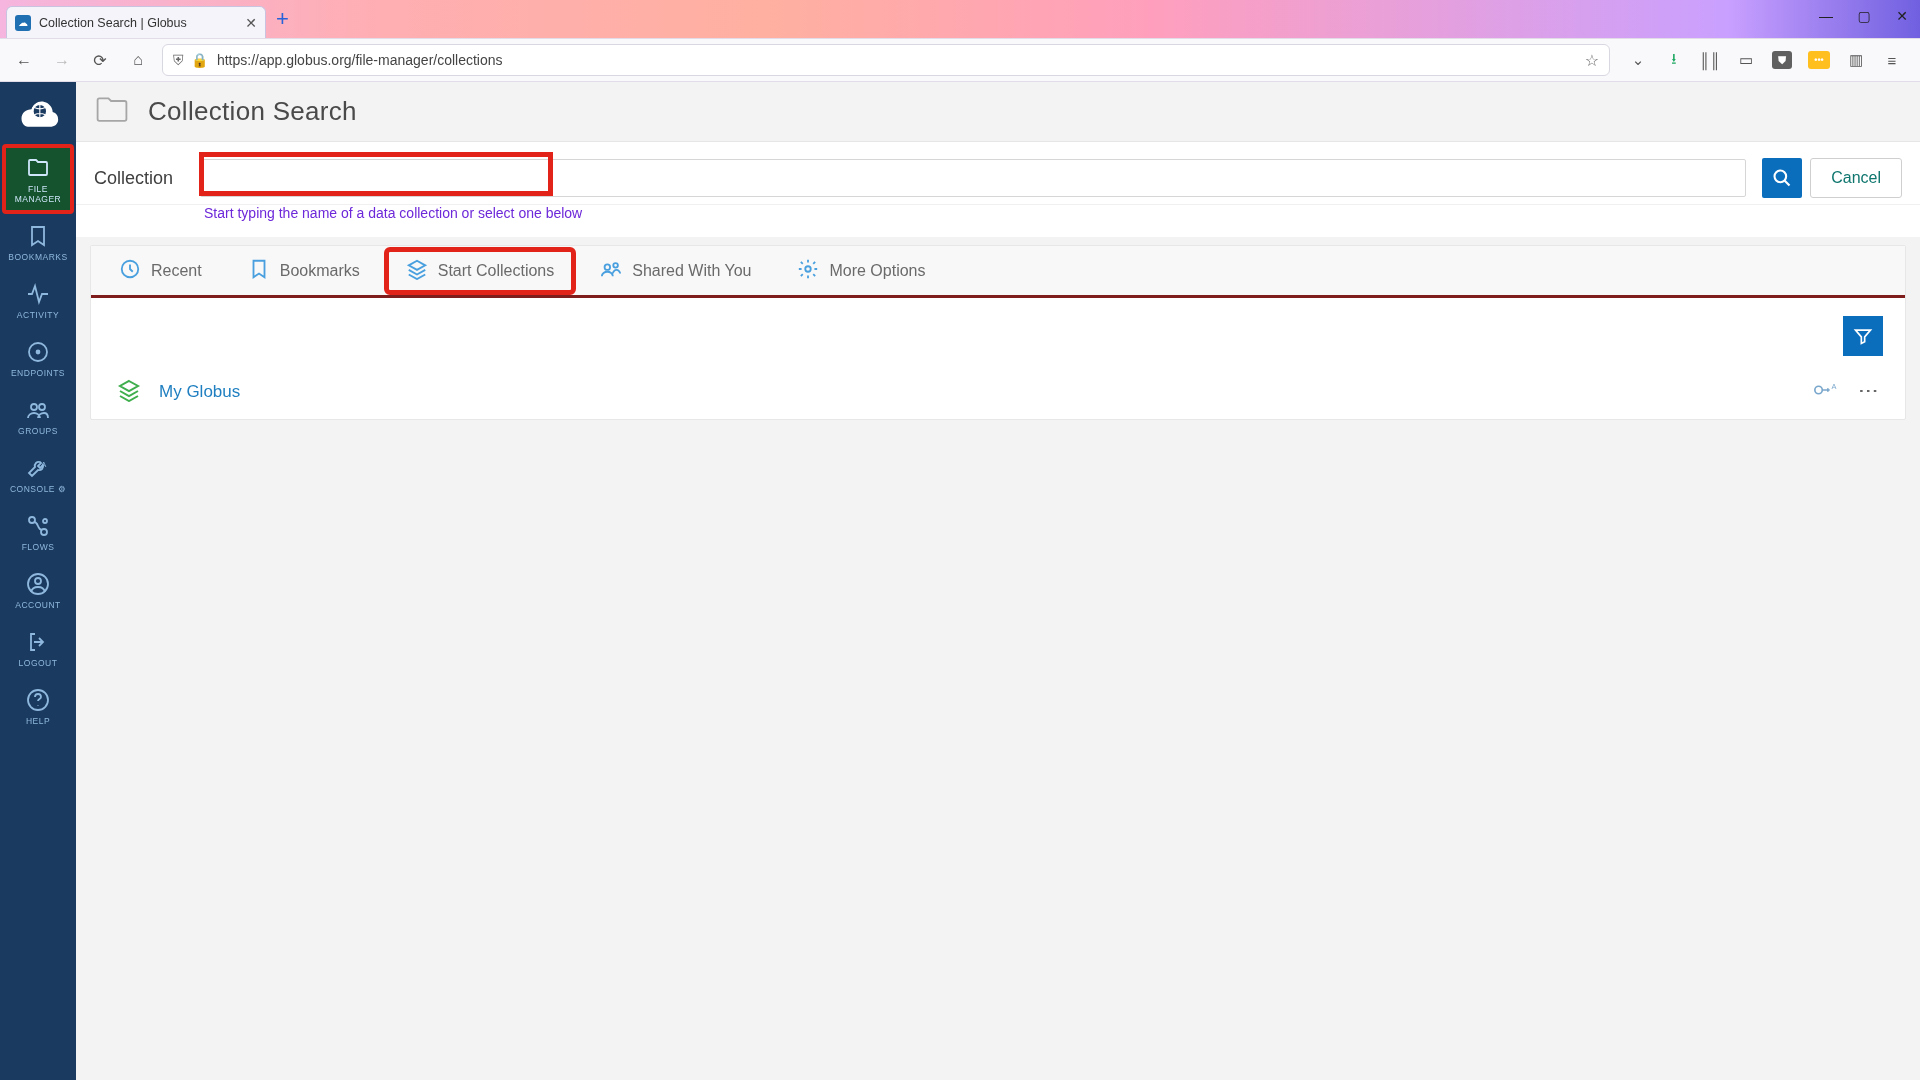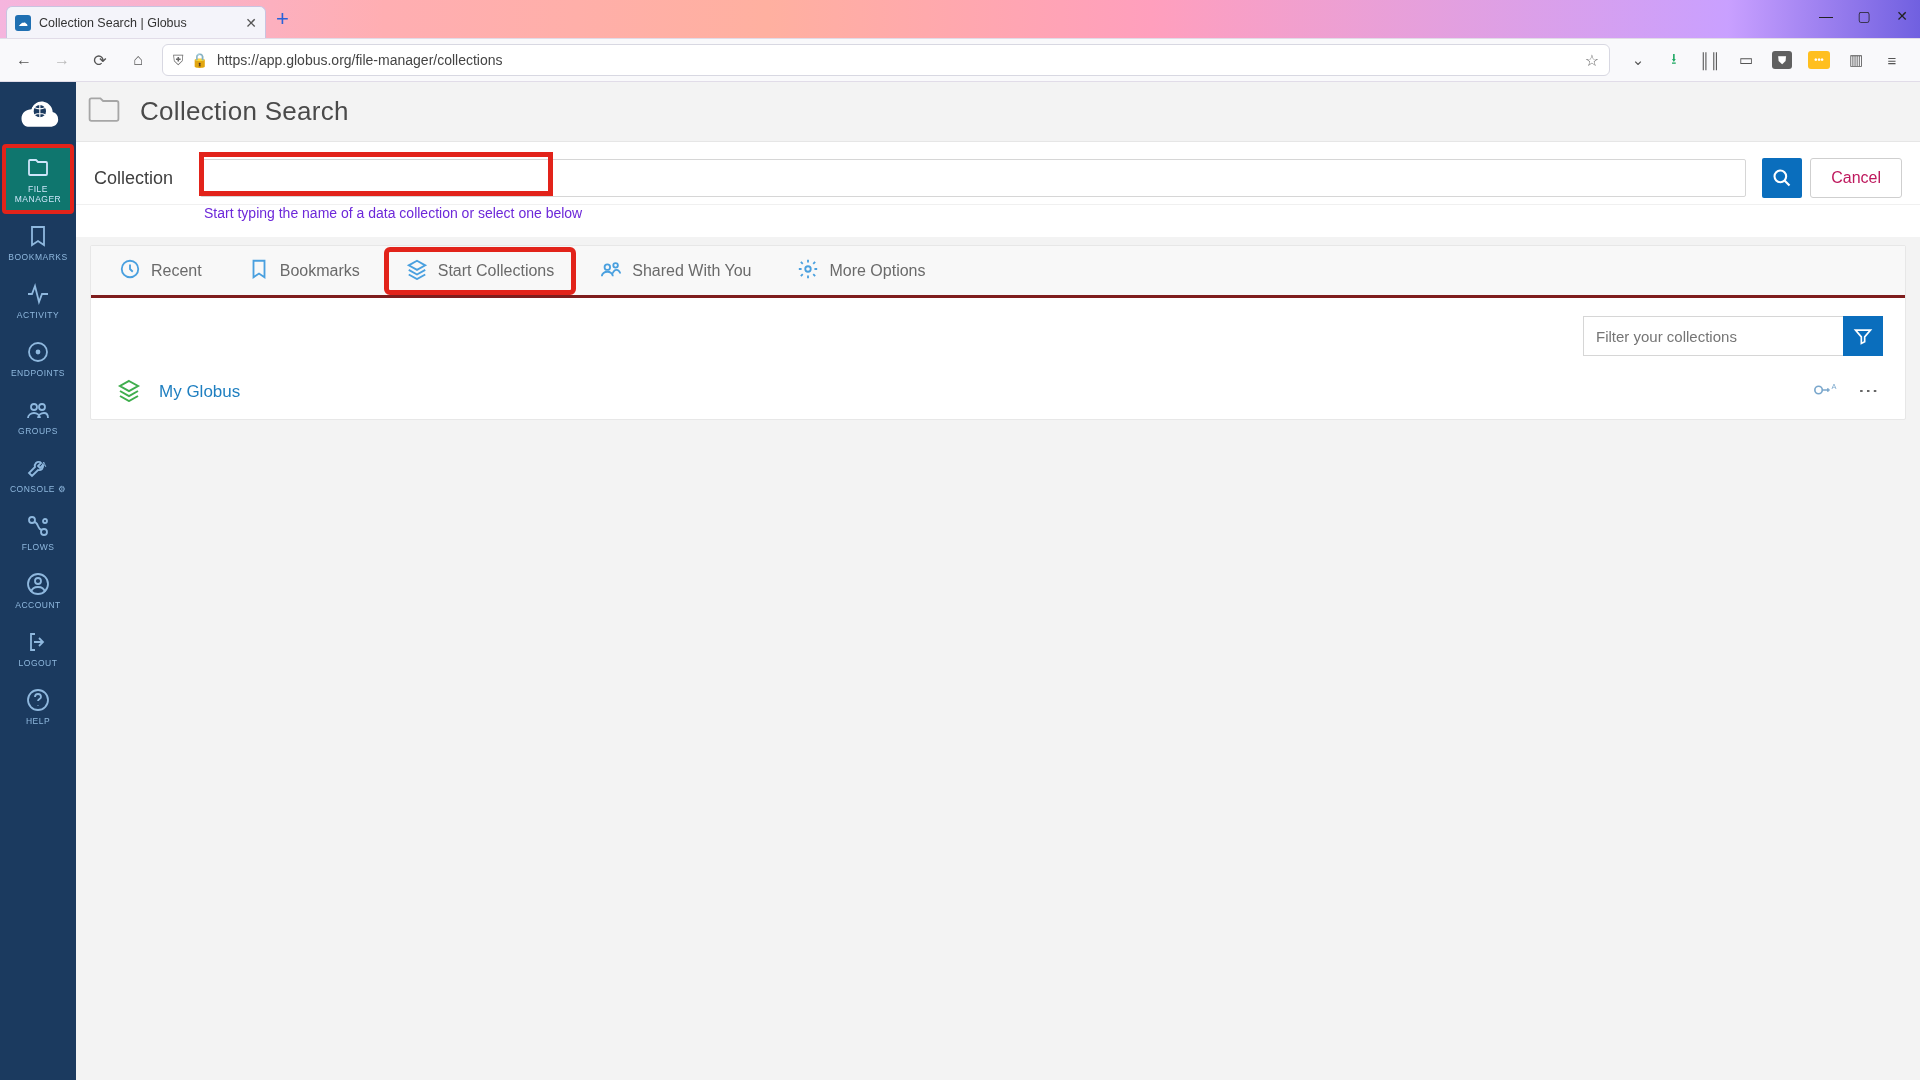--- a/index.html
+++ b/index.html
@@ -53,29 +53,29 @@
   padding-top:0;
 }
 .sidebar .logo {
   width:76px; height:62px; display:flex; align-items:center; justify-content:center;
 }
 .sidebar .logo svg { width:44px; height:44px; }
 .side-item {
   width:68px; padding:10px 0 8px 0; display:flex; flex-direction:column; align-items:center; gap:4px;
   font-size:8.5px; letter-spacing:0.5px; cursor:pointer; color:#8fb8de; margin:2px 0;
 }
-.side-item.active { background:#0f766e; color:#cfe6fb; border-radius:2px;}
+.side-item.active { background:#14532d; color:#cfe6fb; border-radius:2px;}
 .side-item.highlight-red { outline:4px solid #e2231a; outline-offset:-2px;}
 .side-item svg, .side-item .ic { width:24px; height:24px; }
 .side-item .lbl { text-align:center; }
 
 .page { flex:1; background:#f3f3f3; overflow:auto;}
 .page-header {
   background:#f3f3f3; border-bottom:1px solid #e6e6e6;
-  height:60px; display:flex; align-items:center; padding:0 10px; gap:18px;
+  height:60px; display:flex; align-items:center; padding:0 18px; gap:18px;
 }
 .page-header .ph-icon svg { width:36px; height:36px; stroke:#a6a6a6;}
 .page-header h1 { font-weight:300; font-size:26px; color:#4a4a4a; letter-spacing:0.3px;}
 .search-row {
   padding:16px 18px 6px 18px; display:flex; align-items:center; gap:16px;
   background:#fff; border-bottom:1px solid #f0f0f0;
 }
 .search-row .label { color:#404040; font-size:18px; font-weight:300; width:90px;}
 .search-input-wrap { flex:1; position:relative; height:38px; }
 .search-input-wrap .red-box {
@@ -86,21 +86,21 @@
   font-size:15px; outline:none;
 }
 .search-actions { display:flex; gap:8px;}
 .btn-search {
   width:40px; height:40px; background:#0a6ebd; border:none; border-radius:2px; cursor:pointer;
   display:flex; align-items:center; justify-content:center;
 }
 .btn-search svg { stroke:#fff; width:20px; height:20px;}
 .btn-cancel {
   height:40px; padding:0 20px; background:#fff; border:1px solid #cfcfcf; border-radius:3px;
-  color:#be185d; font-size:16px; cursor:pointer;
+  color:#0f766e; font-size:16px; cursor:pointer;
 }
 .hint { padding:0 18px 16px 128px; color:#6d28d9; font-size:14px; background:#fff;}
 .main-panel {
   margin:8px 14px; border:1px solid #e7e7e7; border-radius:2px; background:#fff;
 }
 .tab-row {
   height:52px; background:#f8f8f8; border-bottom:3px solid #7f1d1d;
   display:flex; align-items:center; gap:10px; padding:0 10px;
 }
 .filter-tab {
@@ -310,21 +310,20 @@
           </div>
           <div class="filter-tab">
             <span class="ti"><svg viewBox="0 0 24 24" fill="none" stroke-width="2">
                 <circle cx="12" cy="12" r="3"></circle>
                 <path d="M12 2v3M12 19v3M4.2 4.2l2.1 2.1M17.7 17.7l2.1 2.1M2 12h3M19 12h3M4.2 19.8l2.1-2.1M17.7 6.3l2.1-2.1"></path>
               </svg></span>
             <span>More Options</span>
           </div>
         </div>
       <div class="filter-box-row">
-        <input class="filter-input" placeholder="Filter your collections" style="">
         <button class="filter-btn">
           <svg viewBox="0 0 24 24" stroke-width="2">
               <path d="M3 5h18l-7 8v6l-4 2v-8L3 5z"></path>
             </svg>
         </button>
       </div>
       <div id="results">
           <div class="result-row">
             <span class="ri"><svg viewBox="0 0 24 24" fill="none" stroke-width="2">
                 <path d="M12 3l9 5-9 5-9-5 9-5zM3 13l9 5 9-5M3 18l9 5 9-5"></path>

